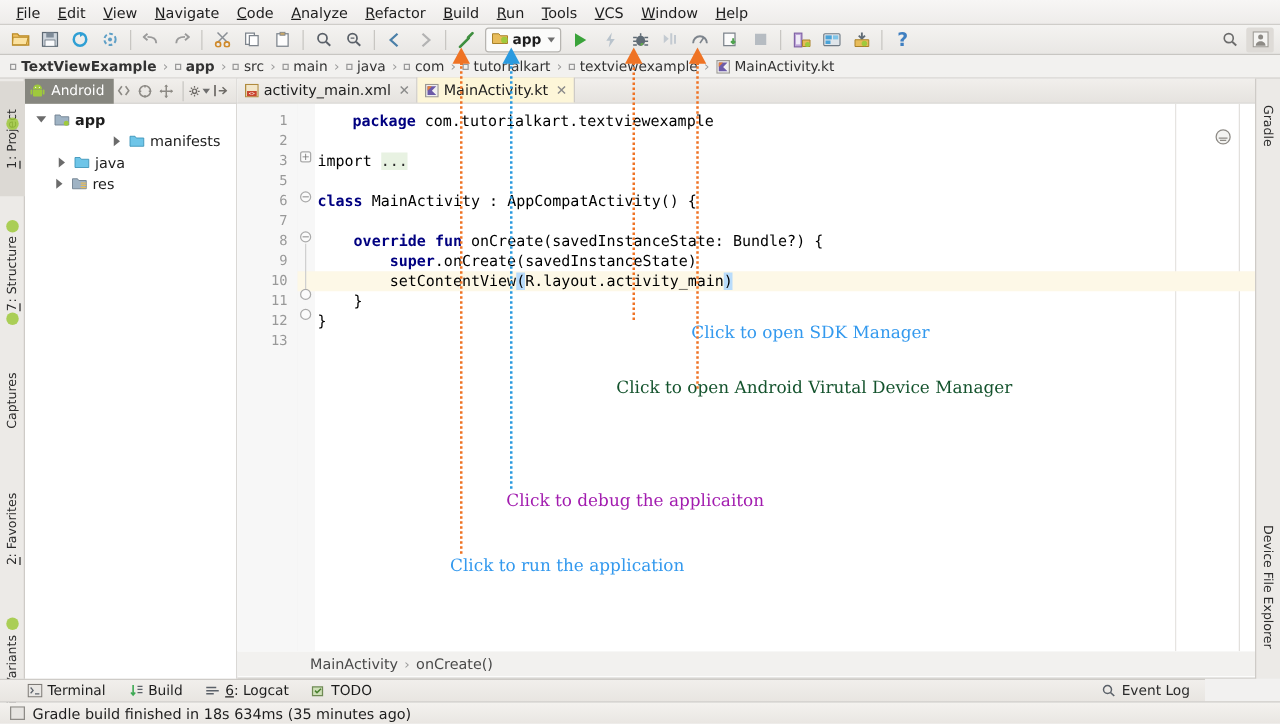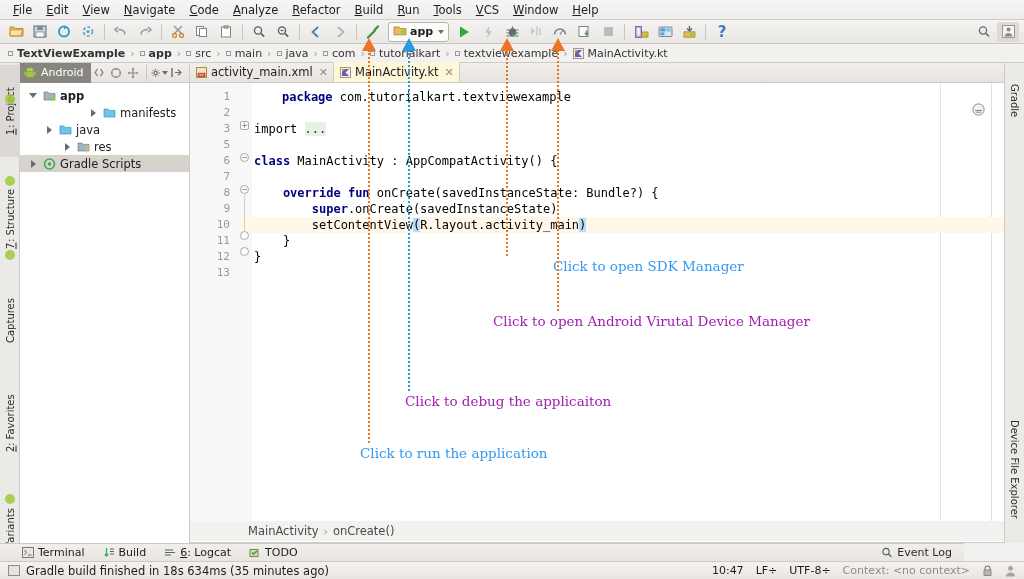--- a/index.html
+++ b/index.html
@@ -491,45 +491,33 @@
           <span class="tw">
             <span class="tri closed"></span>
           </span>
           <span class="ticon">
             <svg width="13" height="12" viewBox="0 0 13 12">
               <path d="M1 2h4l1 1.4h6V10H1z" fill="#6ec5e8" stroke="#3d93b8" stroke-width=".7"></path>
             </svg>
           </span>
           <span class="tlabel">java</span>
         </div>
-        <div class="trow" style="padding-left: 40px;">
+        <div class="trow" style="padding-left: 20px;">
           <span class="tw">
             <span class="tri closed"></span>
           </span>
           <span class="ticon">
             <svg width="13" height="12" viewBox="0 0 13 12">
               <path d="M1 2h4l1 1.4h6V10H1z" fill="#9fb3c4" stroke="#6e7f8e" stroke-width=".7"></path>
               <rect x="7.6" y="5" width="4.4" height="1" fill="#e8bc5a"></rect>
               <rect x="7.6" y="6.8" width="4.4" height="1" fill="#e8bc5a"></rect>
               <rect x="7.6" y="8.6" width="4.4" height="1" fill="#e8bc5a"></rect>
             </svg>
           </span>
           <span class="tlabel">res</span>
-        </div>
-        <div class="trow sel" style="padding-left: 6px;">
-          <span class="tw">
-            <span class="tri closed"></span>
-          </span>
-          <span class="ticon">
-            <svg width="13" height="12" viewBox="0 0 13 12">
-              <circle cx="6.5" cy="6" r="5" fill="none" stroke="#3faa55" stroke-width="1.6"></circle>
-              <circle cx="6.5" cy="6" r="1.8" fill="#3faa55"></circle>
-            </svg>
-          </span>
-          <span class="tlabel">Gradle Scripts</span>
         </div>
       </div>
   </div>
 
   <div class="editorwrap">
     <div class="tabbar" id="editortabs">
         <div class="etab">
           <span class="ei">
             <svg width="11" height="11" viewBox="0 0 11 11">
               <rect x="0.5" y="0.5" width="10" height="10" fill="#f2e6c9" stroke="#b08a3d"></rect>
@@ -606,21 +594,21 @@
         <span>onCreate()</span>
       </div>
   </div>
 
   <div id="annotlayer">
       <div class="dline" style="left: 506px; top: 50px; height: 206px; border-left-color: rgb(239, 115, 36);"></div>
       <div class="arrow" style="left: 500px; top: 38px; border-bottom: 13px solid rgb(239, 115, 36);"></div>
       <div class="annot" style="left: 553px; top: 258px; color: rgb(51, 153, 238);">Click to open SDK Manager</div>
       <div class="dline" style="left: 557px; top: 50px; height: 261px; border-left-color: rgb(239, 115, 36);"></div>
       <div class="arrow" style="left: 551px; top: 38px; border-bottom: 13px solid rgb(239, 115, 36);"></div>
-      <div class="annot" style="left: 493px; top: 313px; color: #a21caf;">Click to open Android Virutal Device Manager</div>
+      <div class="annot" style="left: 493px; top: 302px; color: #14532d;">Click to open Android Virutal Device Manager</div>
       <div class="dline" style="left: 408px; top: 50px; height: 341px; border-left-color: rgb(42, 154, 223);"></div>
       <div class="arrow" style="left: 402px; top: 38px; border-bottom: 13px solid rgb(42, 154, 223);"></div>
       <div class="annot" style="left: 405px; top: 393px; color: #a21caf;">Click to debug the applicaiton</div>
       <div class="dline" style="left: 368px; top: 50px; height: 393px; border-left-color: rgb(239, 115, 36);"></div>
       <div class="arrow" style="left: 362px; top: 38px; border-bottom: 13px solid rgb(239, 115, 36);"></div>
       <div class="annot" style="left: 360px; top: 445px; color: rgb(51, 153, 238);">Click to run the application</div>
     </div>
 
   <div class="statusstrip" id="bottomtools">
       <div class="sbtn">
@@ -669,33 +657,15 @@
       </div>
     </div>
 
   <div class="statusbar">
     <span style="display:flex;">
       <svg width="12" height="11" viewBox="0 0 12 11">
           <rect x="0.5" y="0.5" width="11" height="10" fill="#e6e4e1" stroke="#8d8b87"></rect>
         </svg>
     </span>
     <span class="smsg">Gradle build finished in 18s 634ms (35 minutes ago)</span>
-    <span class="sright">
-      <span class="cell">10:47</span>
-      <span class="cell">LF÷</span>
-      <span class="cell">UTF-8÷</span>
-      <span class="cell dim">Context: &lt;no context&gt;</span>
-      <span class="cell">
-        <svg width="11" height="12" viewBox="0 0 11 12">
-            <path d="M3 5V3.5a2.5 2.5 0 0 1 5 0V5" fill="none" stroke="#7d7a76" stroke-width="1.1"></path>
-            <rect x="2" y="5" width="7" height="5.5" fill="#b9b6b1" stroke="#7d7a76" stroke-width=".8"></rect>
-          </svg>
-      </span>
-      <span class="cell">
-        <svg width="11" height="12" viewBox="0 0 11 12">
-            <circle cx="5.5" cy="3.4" r="2.4" fill="#a7a49f"></circle>
-            <path d="M1 11.5c0-2.6 2-4.1 4.5-4.1s4.5 1.5 4.5 4.1z" fill="#a7a49f"></path>
-          </svg>
-      </span>
-    </span>
   </div>
 
 </div>
 
 </body></html>

